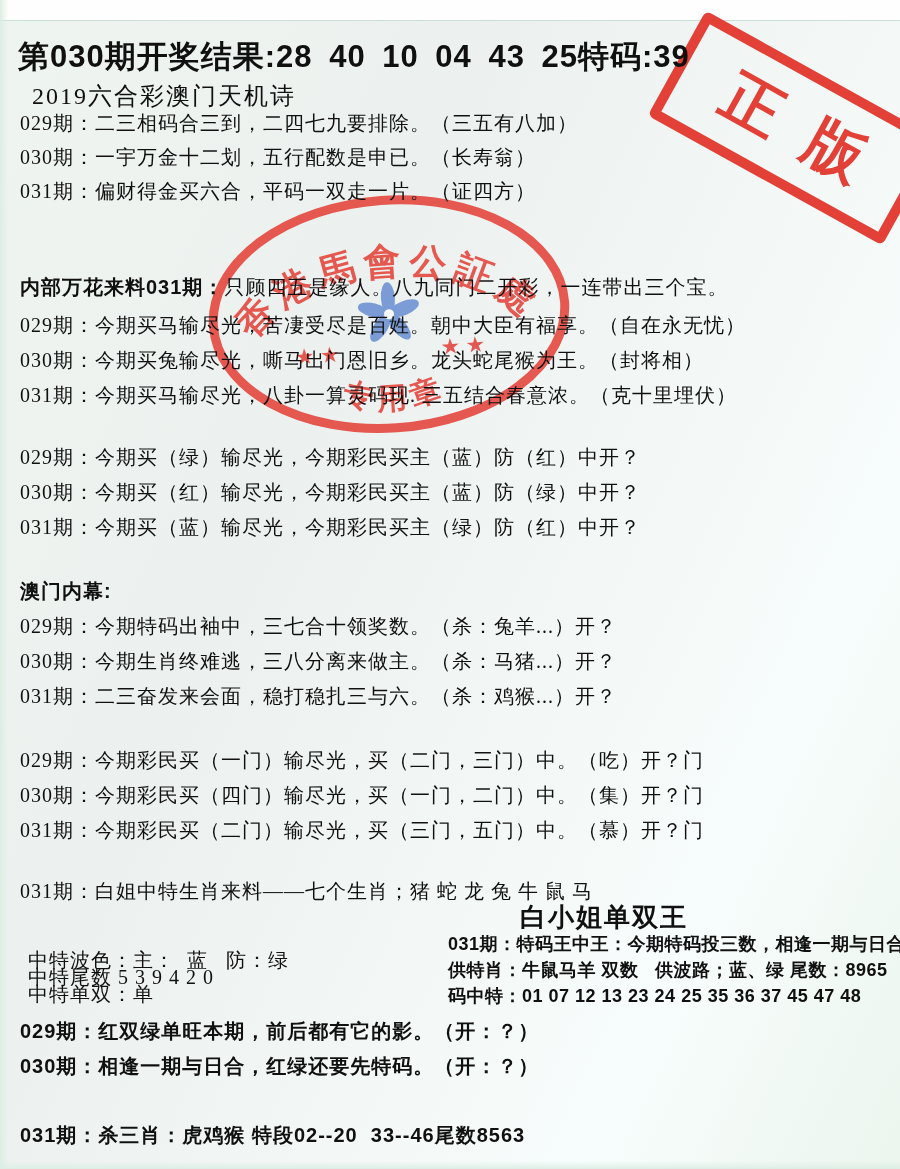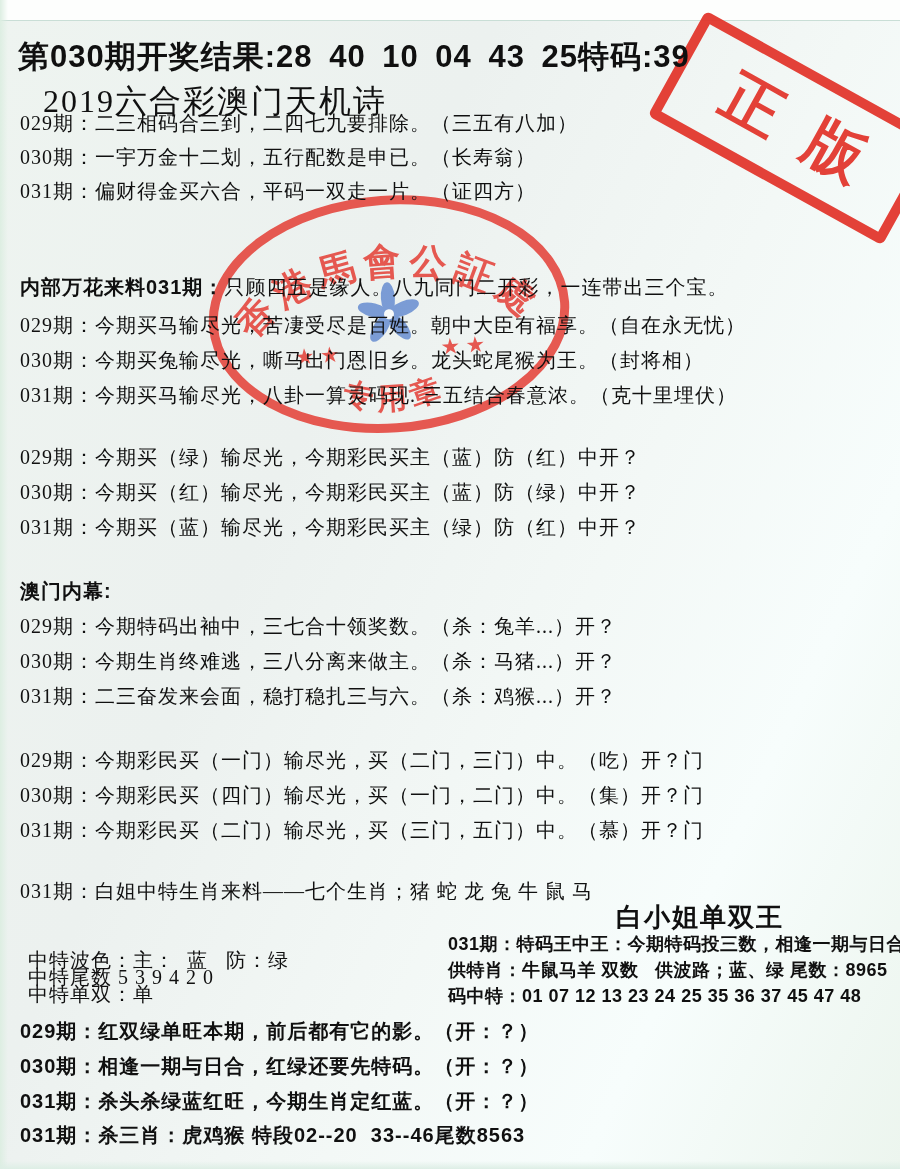--- a/index.html
+++ b/index.html
@@ -11,23 +11,23 @@
     font-family:"Liberation Serif","DejaVu Serif",serif;
     color:#101010;
   }
   .top-band{position:absolute;left:0;top:0;width:900px;height:20px;background:#fdfefd;border-bottom:1px solid #c9ded6;}
   .left-edge{position:absolute;left:0;top:0;width:8px;height:1169px;background:linear-gradient(90deg,#ddeee2,rgba(221,238,226,0));}
   .bottom-edge{position:absolute;left:0;bottom:0;width:900px;height:8px;background:linear-gradient(0deg,#ddeee5,rgba(221,238,229,0));}
 
   .line{position:absolute;left:20px;font-size:20px;letter-spacing:1px;white-space:pre;z-index:3;}
   .b{font-weight:700;font-family:"Liberation Sans","DejaVu Sans",sans-serif;}
   .title{left:18px;font-size:31px;font-weight:700;letter-spacing:1px;word-spacing:7px;font-family:"Liberation Sans","DejaVu Sans",sans-serif;}
-  .subtitle{left:43px;font-size:32px;letter-spacing:2px;}
+  .subtitle{left:32px;font-size:24px;letter-spacing:2px;}
   .panel-line{position:absolute;left:448px;font-size:18px;font-weight:700;font-family:"Liberation Sans","DejaVu Sans",sans-serif;white-space:pre;z-index:3;letter-spacing:0.5px;}
-  .panel-title{position:absolute;left:520px;width:360px;text-align:center;font-size:26px;font-weight:700;font-family:"Liberation Sans","DejaVu Sans",sans-serif;z-index:3;letter-spacing:2px;}
+  .panel-title{position:absolute;left:520px;width:360px;font-size:26px;font-weight:700;font-family:"Liberation Sans","DejaVu Sans",sans-serif;z-index:3;letter-spacing:2px;}
   .bottom-line{font-family:Liberation Sans, sans-serif;font-weight:600;letter-spacing:1px;}
 
   .zhengban{
     position:absolute;left:660px;top:68px;width:248px;height:100px;
     border:10px solid #e23228;border-radius:6px;
     transform:rotate(29deg);
     display:flex;align-items:center;justify-content:center;
     color:#e23228;font-size:60px;font-weight:700;
     font-family:"Liberation Sans","DejaVu Sans",sans-serif;
     letter-spacing:34px;text-indent:34px;
@@ -100,15 +100,14 @@
   <div class="line" style="top:981px;left:28px">中特单双：单</div>
   <div class="line" style="top:947px;left:28px">中特波色：主：  蓝   防：绿</div>
 
   <div class="panel-title" style="top:900px">白小姐单双王</div>
   <div class="panel-line" style="top:932px">031期：特码王中王：今期特码投三数，相逢一期与日合</div>
   <div class="panel-line" style="top:958px">供特肖：牛鼠马羊 双数   供波路；蓝、绿 尾数：8965</div>
   <div class="panel-line" style="top:984px">码中特：01 07 12 13 23 24 25 35 36 37 45 47 48</div>
 
   <div class="line bottom-line" style="top:1018px">029期：红双绿单旺本期，前后都有它的影。（开：？）</div>
   <div class="line bottom-line" style="top:1053px">030期：相逢一期与日合，红绿还要先特码。（开：？）</div>
-  <div class="line bottom-line" style="top:1088px">031期：杀头杀绿蓝红旺，今期生肖定红蓝。（开：？）</div>
   <div class="line bottom-line" style="top:1122px">031期：杀三肖：虎鸡猴 特段02--20  33--46尾数8563</div>
 </div>
 
 </body></html>

